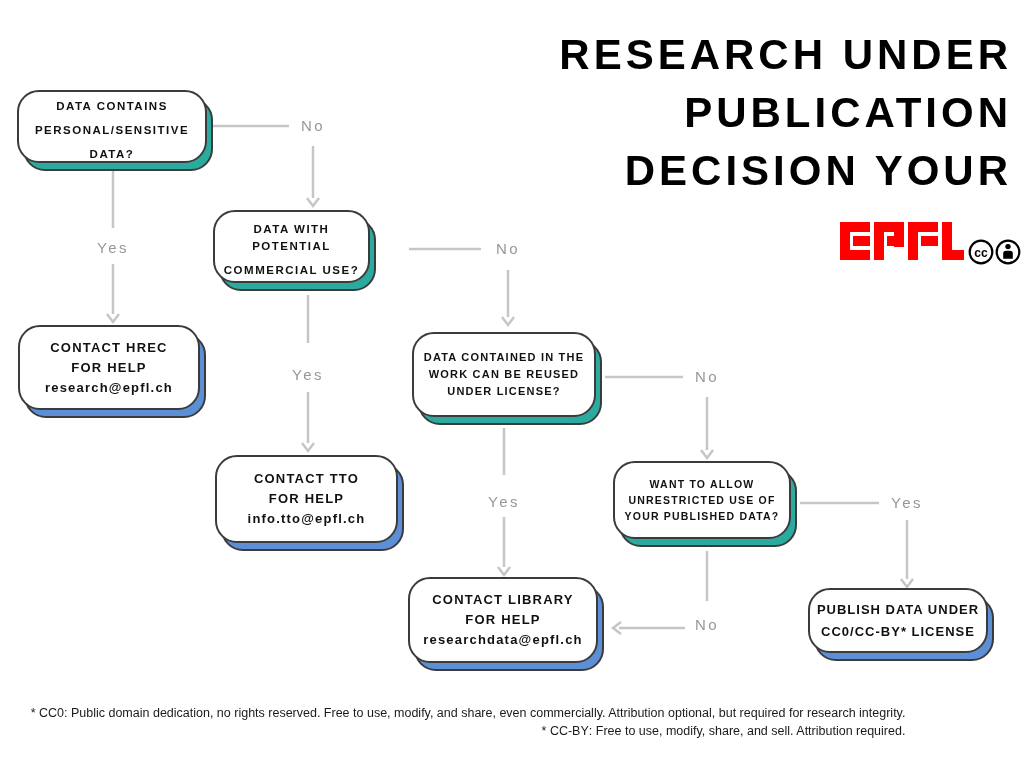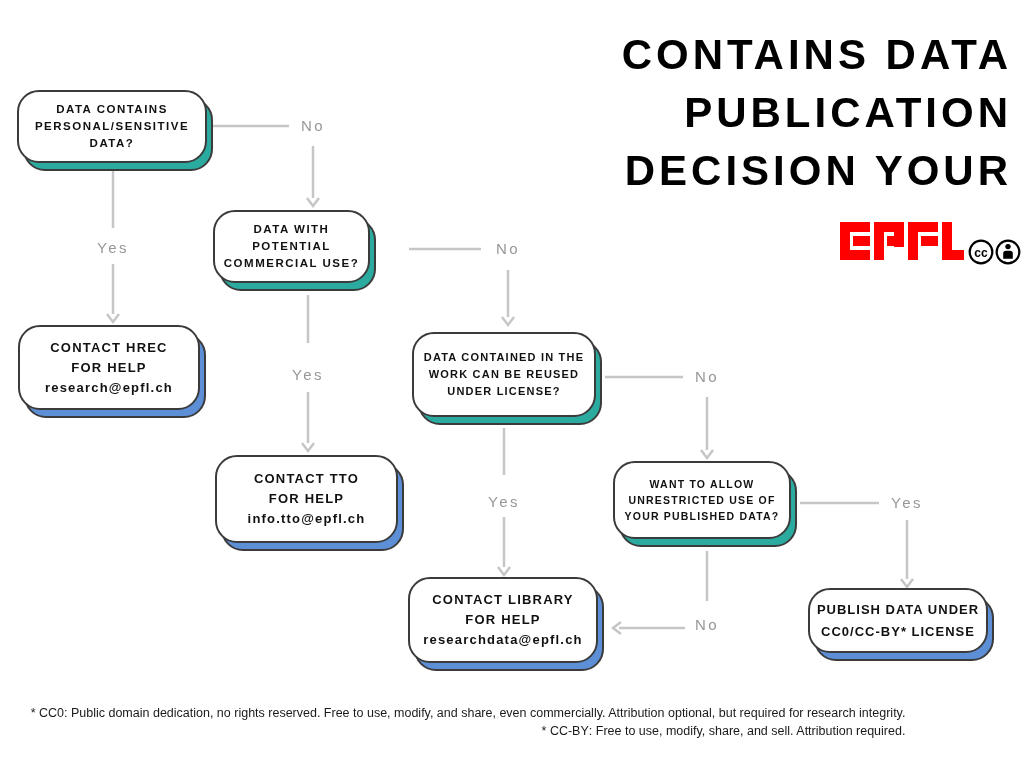--- a/index.html
+++ b/index.html
@@ -27,21 +27,21 @@
     border:2px solid var(--node-border,#3b3b3b);border-radius:22px;
   }
   .teal .nshadow{background:var(--decision-shadow,#2bab9f);}
   .blue .nshadow{background:var(--terminal-shadow,#5c8fd6);}
   .nface{
     position:absolute;inset:0;background:#fff;
     border:2px solid var(--node-border,#3b3b3b);border-radius:22px;
     display:flex;flex-direction:column;align-items:center;justify-content:center;
     text-align:center;font-weight:bold;color:#111;
   }
-  .t-a .nline{font-size:11.5px;line-height:17px;letter-spacing:1.5px;}
+  .t-a .nline{font-size:11.5px;line-height:17px;letter-spacing:1.5px;margin-top:7px;}
   .t-b .nline{font-size:11px;line-height:17px;letter-spacing:1.2px;}
   .t-c .nline{font-size:10.5px;line-height:16px;letter-spacing:1.2px;}
   .t-d .nline{font-size:13px;line-height:20px;letter-spacing:1.2px;}
   .t-e .nline{font-size:13px;line-height:22px;letter-spacing:1px;}
   
   .edges{position:absolute;left:0;top:0;pointer-events:none;}
   .edges path{stroke:var(--arrow,#c6c6c6);stroke-width:2.5px;fill:none;}
   .edge-label{
     position:absolute;transform:translate(-50%,-50%);
     color:var(--edge-label,#979797);font-size:15px;letter-spacing:2.5px;white-space:nowrap;
@@ -49,21 +49,21 @@
   
   .footnotes{position:absolute;left:14px;top:704px;font-size:12.5px;line-height:18px;color:#1a1a1a;text-align:right;}
   .fnlabel{display:inline-block;width:50px;}
 </style>
 </head>
 <body>
 
 <div class="canvas">
 
   <div class="title">
-    <div>CONTAINS DATA</div>
+    <div>RESEARCH UNDER</div>
     <div>PUBLICATION</div>
     <div>DECISION YOUR</div>
   </div>
 
   <div class="logo-wrap">
     <svg class="epfl" width="124" height="38" viewBox="0 0 124 38">
 
       <rect x="0" y="0" width="30" height="10"></rect>
         <rect x="0" y="0" width="10" height="38"></rect>
       <rect x="13" y="14" width="17" height="10"></rect>

